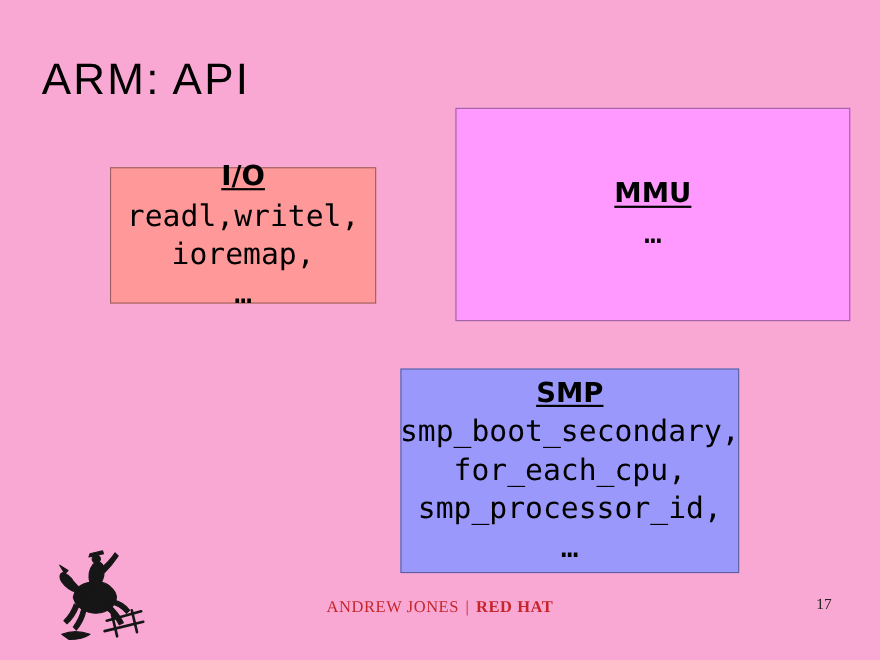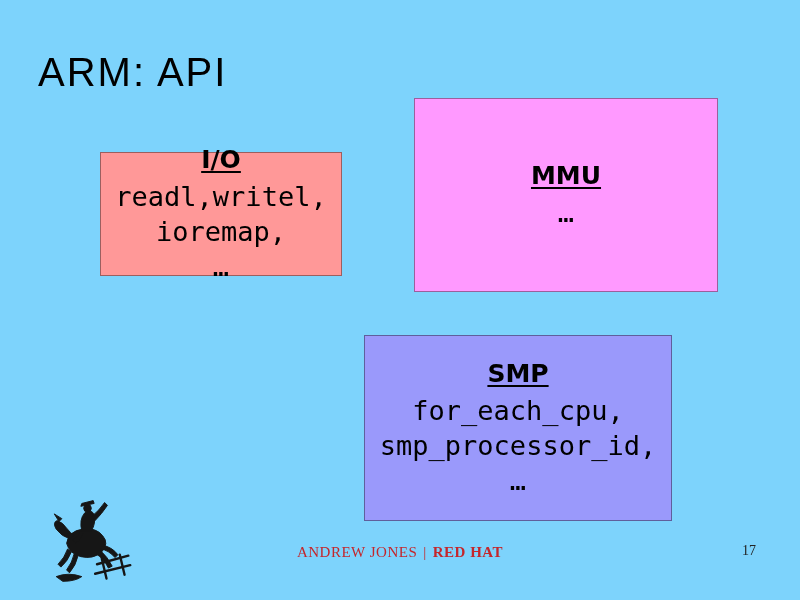--- a/index.html
+++ b/index.html
@@ -4,21 +4,21 @@
 <style>
   html, body {
     margin: 0;
     padding: 0;
     background: #ffffff;
   }
   .slide {
     position: relative;
     width: 800px;
     height: 600px;
-    background: #7dd3fc;
+    background: #f9a8d4;
     overflow: hidden;
     font-family: "Liberation Sans", sans-serif;
   }
   .title {
     position: absolute;
     left: 38px;
     top: 50px;
     margin: 0;
     font-family: "Liberation Sans", sans-serif;
     font-size: 40px;
@@ -49,21 +49,21 @@
     margin-bottom: 2px;
   }
   .box-line {
     font-family: "DejaVu Sans Mono", "Liberation Mono", monospace;
     font-size: 27px;
     color: #000000;
     white-space: nowrap;
   }
   .box.io  { left: 100px; top: 152px; width: 242px; height: 124px;
              background: #ff9898; border-color: #9c5f5f; }
-  .box.mmu { left: 414px; top:  98px; width: 304px; height: 194px;
+  .box.mmu { left: 414px; top:  98px; width: 359px; height: 194px;
              background: #ff99ff; border-color: #9c5f9c; }
   .box.smp { left: 364px; top: 335px; width: 308px; height: 186px;
              background: #9a99fb; border-color: #5f5f9c; }
   .footer {
     position: absolute;
     left: 0;
     top: 544px;
     width: 100%;
     text-align: center;
     font-family: "Liberation Serif", serif;
@@ -103,20 +103,21 @@
     <div class="box-line">…</div>
   </div>
 
   <div class="box mmu">
     <div class="box-title">MMU</div>
     <div class="box-line">…</div>
   </div>
 
   <div class="box smp">
     <div class="box-title">SMP</div>
+    <div class="box-line">smp_boot_secondary,</div>
     <div class="box-line">for_each_cpu,</div>
     <div class="box-line">smp_processor_id,</div>
     <div class="box-line">…</div>
   </div>
 
   <svg class="logo" viewBox="0 0 100 110" xmlns="http://www.w3.org/2000/svg" aria-hidden="true">
     <g fill="#161616" stroke="#161616" stroke-width="1" stroke-linejoin="round">
 
       <path d="M28,58 Q30,45 45,43 Q59,41 66,50 Q73,58 65,67 Q56,75 43,72 Q31,69 28,58 Z"></path>
 

